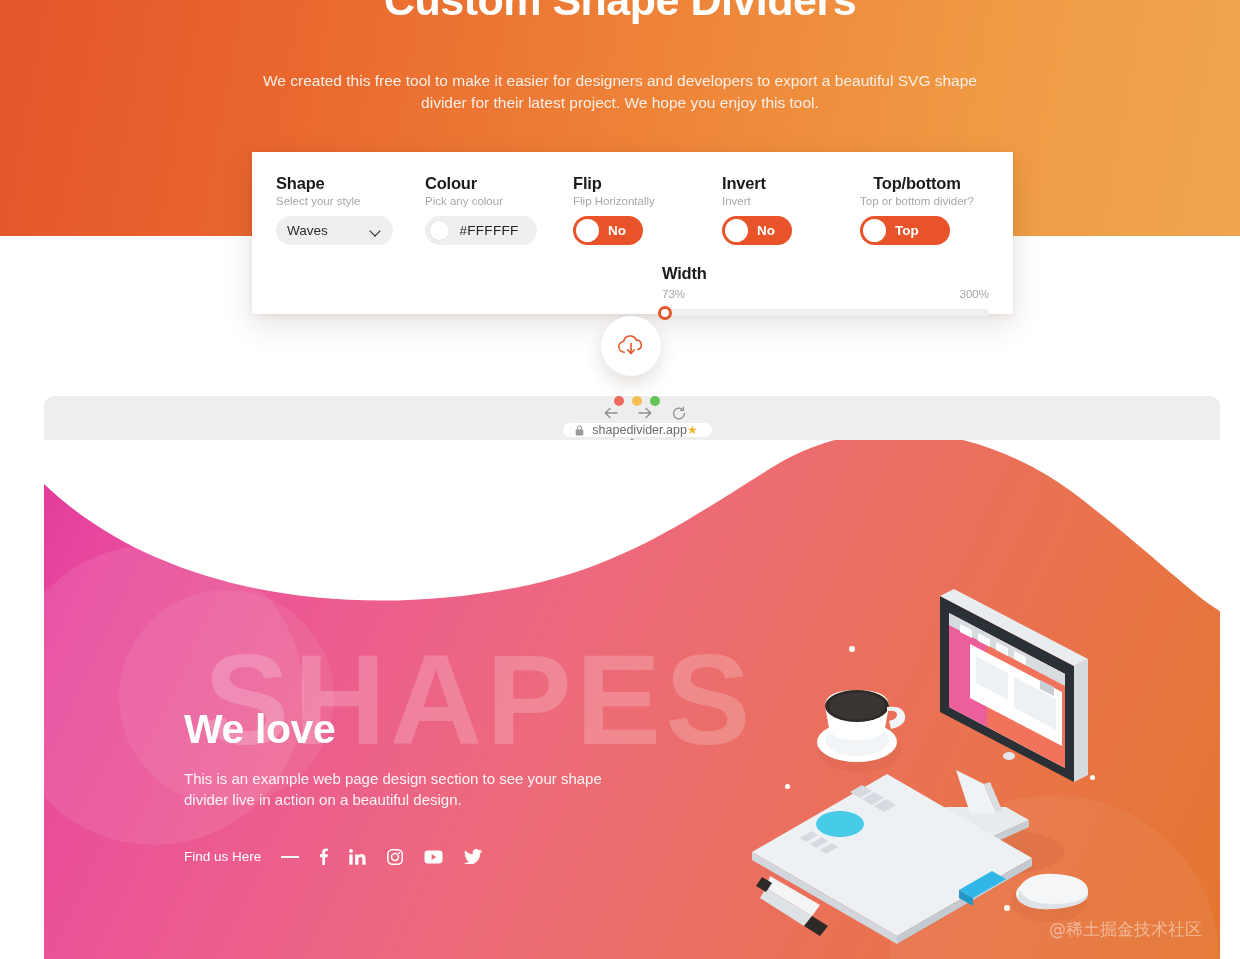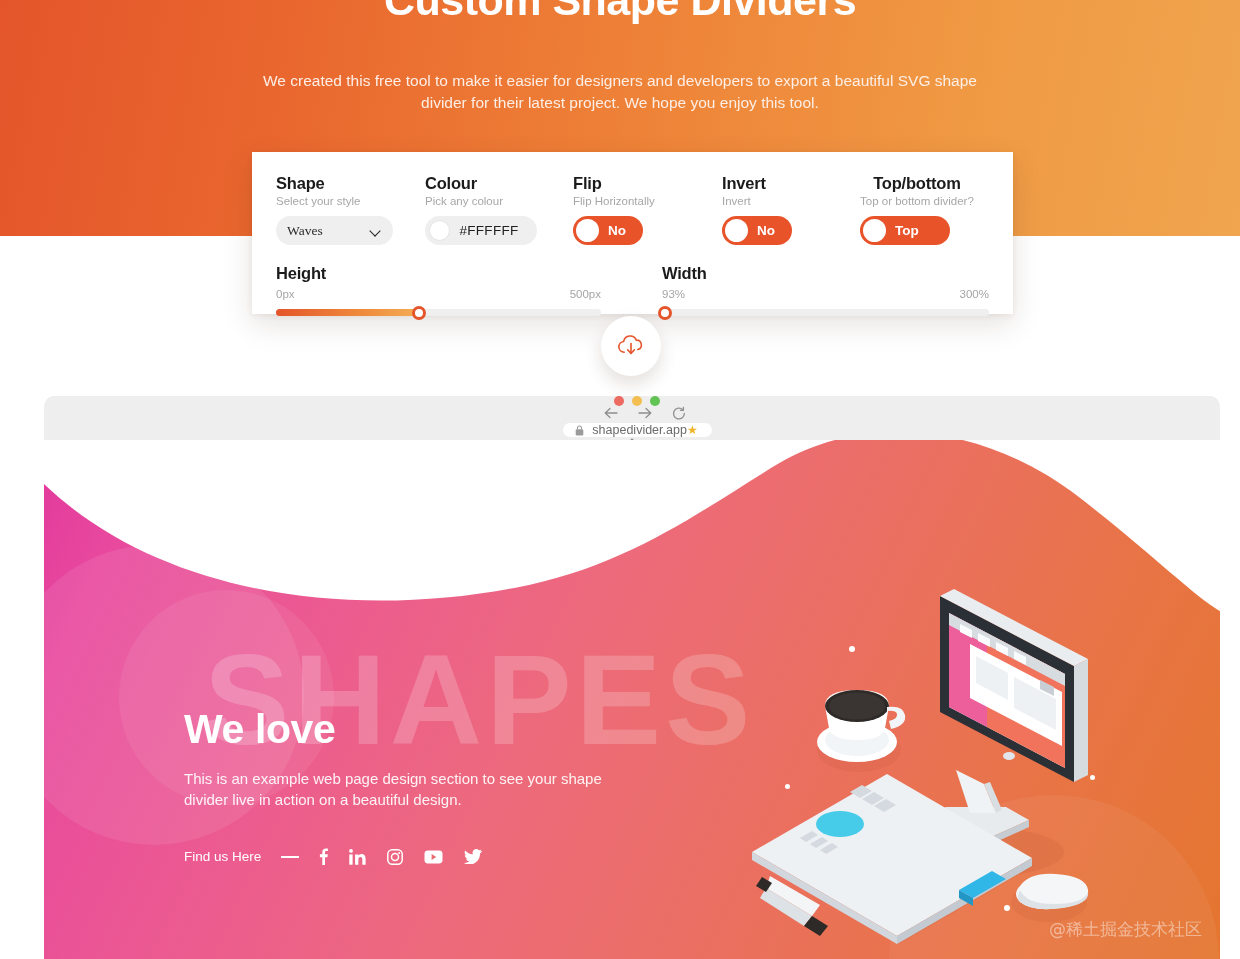--- a/index.html
+++ b/index.html
@@ -43,21 +43,21 @@
   .c-shape  { left: 24px; }
   .c-colour { left: 173px; }
   .c-flip   { left: 321px; }
   .c-invert { left: 470px; }
   .c-topbot { left: 608px; text-align: center; }
 
   .select-box {
     position: absolute; left: 24px; top: 64px;
     width: 117px; height: 29px; border-radius: 15px;
     background: #efefef; display: flex; align-items: center;
-    padding: 0 11px; cursor: pointer; font-family: Liberation Serif, serif;
+    padding: 0 11px; cursor: pointer;
   }
   .select-label { font-size: 13.5px; color: #2a2a2a; flex: 1; }
   .chev { width: 9px; height: 9px; position: relative; margin-right: 2px; }
   .chev::before{
     content:""; position:absolute; left:0; top:1px;
     width:7px; height:7px; border-right:1.9px solid #222; border-bottom:1.9px solid #222;
     transform: rotate(45deg);
   }
 
   .colour-box {
@@ -236,36 +236,25 @@
 
     <div class="ctl c-topbot">
       <div class="ctl-title">Top/bottom</div>
       <div class="ctl-sub">Top or bottom divider?</div>
     </div>
     <div class="toggle t-topbot">
       <span class="knob"></span>
       <span class="tlabel">Top</span>
     </div>
 
-    <div class="slider-group sg-height">
-      <div class="sl-title">Height</div>
-      <div class="sl-minmax">
-        <span class="sl-min">0px</span>
-        <span class="sl-max">500px</span>
-      </div>
-      <div class="sl-track">
-        <div class="sl-fill" id="hfill" style="width: 44%;"></div>
-        <div class="sl-thumb" id="hthumb" style="left: 44%;"></div>
-      </div>
-    </div>
 
     <div class="slider-group sg-width">
       <div class="sl-title">Width</div>
       <div class="sl-minmax">
-        <span class="sl-min">93%</span>
+        <span class="sl-min">73%</span>
         <span class="sl-max">300%</span>
       </div>
       <div class="sl-track">
         <div class="sl-fill" id="wfill" style="width: 1%;"></div>
         <div class="sl-thumb" id="wthumb" style="left: 1%;"></div>
       </div>
     </div>
   </div>
 
   <div class="dl-bubble">

